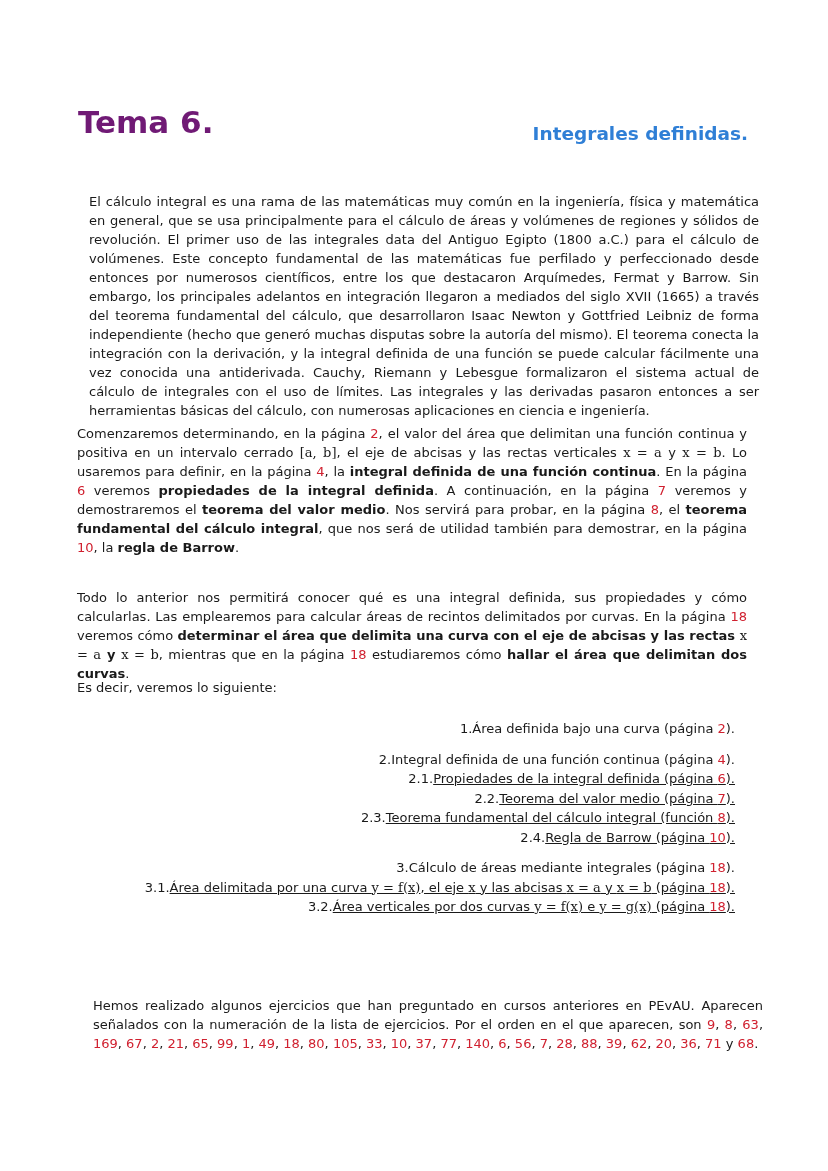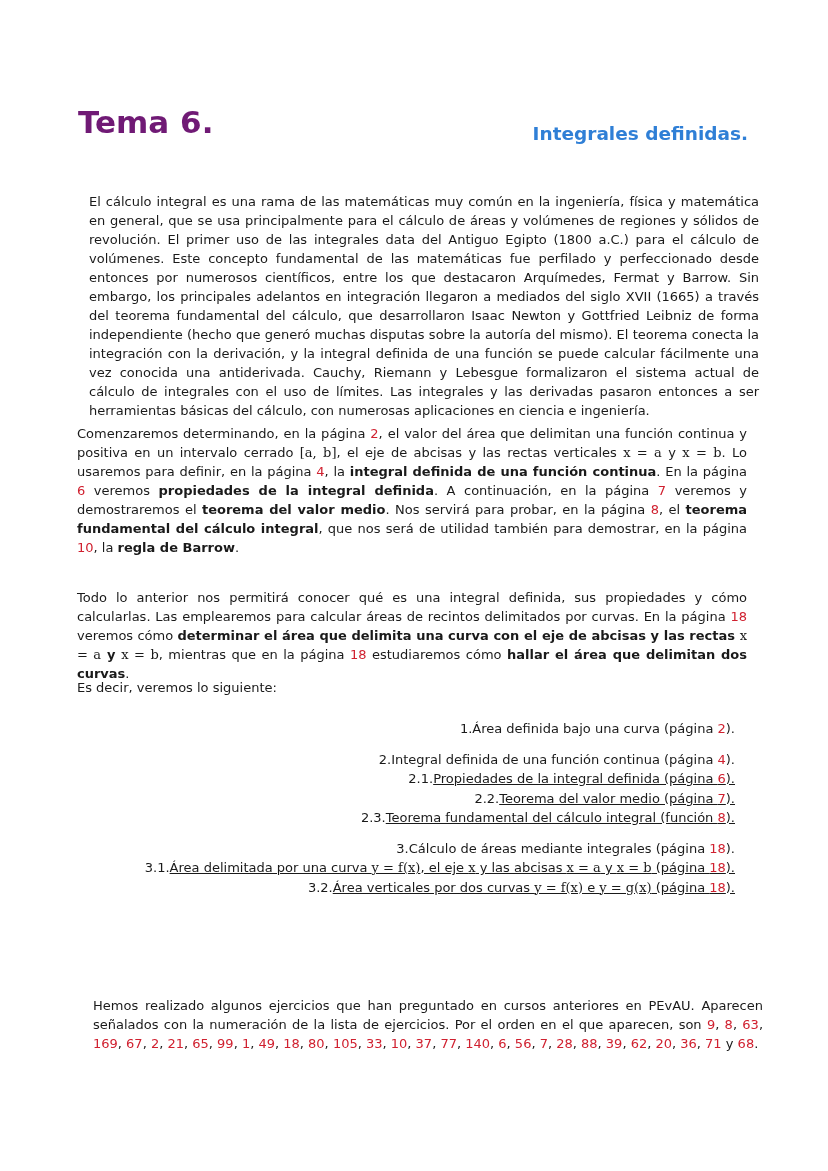--- a/index.html
+++ b/index.html
@@ -52,20 +52,21 @@
   <ol class="toc">
     <li>
       <span class="num">1.</span><span>Área definida bajo una curva (página </span><a class="ref">2</a><span>).</span>
     </li>
     <li>
       <span class="num">2.</span><span>Integral definida de una función continua (página </span><a class="ref">4</a><span>).</span>
       <ul class="sub">
         <li><span class="subnum">2.1.</span><span>Propiedades de la integral definida (página </span><a class="ref">6</a><span>).</span></li>
         <li><span class="subnum">2.2.</span><span>Teorema del valor medio (página </span><a class="ref">7</a><span>).</span></li>
         <li><span class="subnum">2.3.</span><span>Teorema fundamental del cálculo integral (función </span><a class="ref">8</a><span>).</span></li>
+        <li><span class="subnum">2.4.</span><span>Regla de Barrow (página </span><a class="ref">10</a><span>).</span></li>
       </ul>
     </li>
     <li>
       <span class="num">3.</span><span>Cálculo de áreas mediante integrales (página </span><a class="ref">18</a><span>).</span>
       <ul class="sub">
         <li><span class="subnum">3.1.</span><span>Área delimitada por una curva </span><span class="math">y = f(x)</span><span>, el eje </span><span class="math">x</span><span> y las abcisas </span><span class="math">x = a</span><span> y </span><span class="math">x = b</span><span> (página </span><a class="ref">18</a><span>).</span></li>
         <li><span class="subnum">3.2.</span><span>Área verticales por dos curvas </span><span class="math">y = f(x)</span><span> e </span><span class="math">y = g(x)</span><span> (página </span><a class="ref">18</a><span>).</span></li>
       </ul>
     </li>
   </ol>

